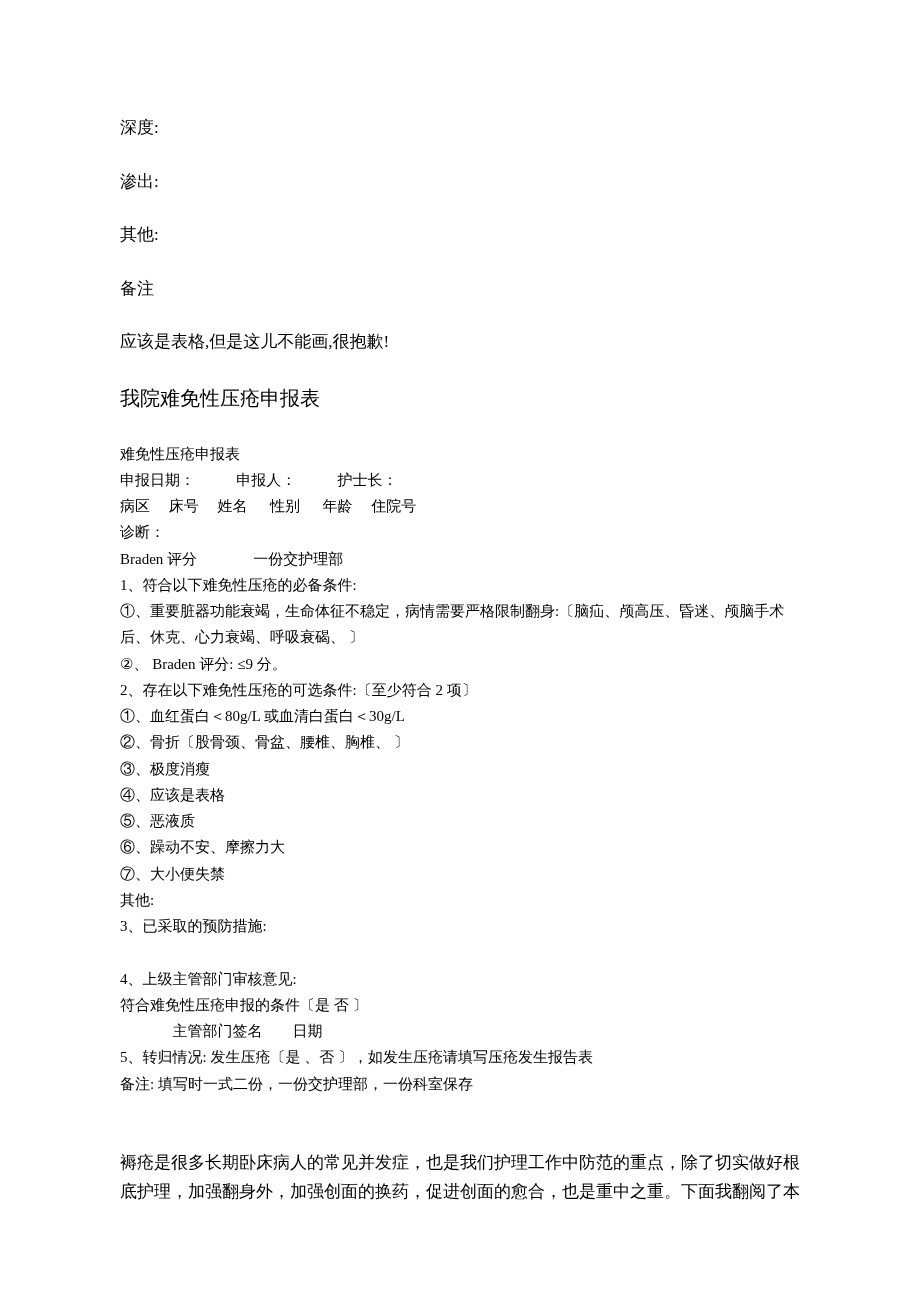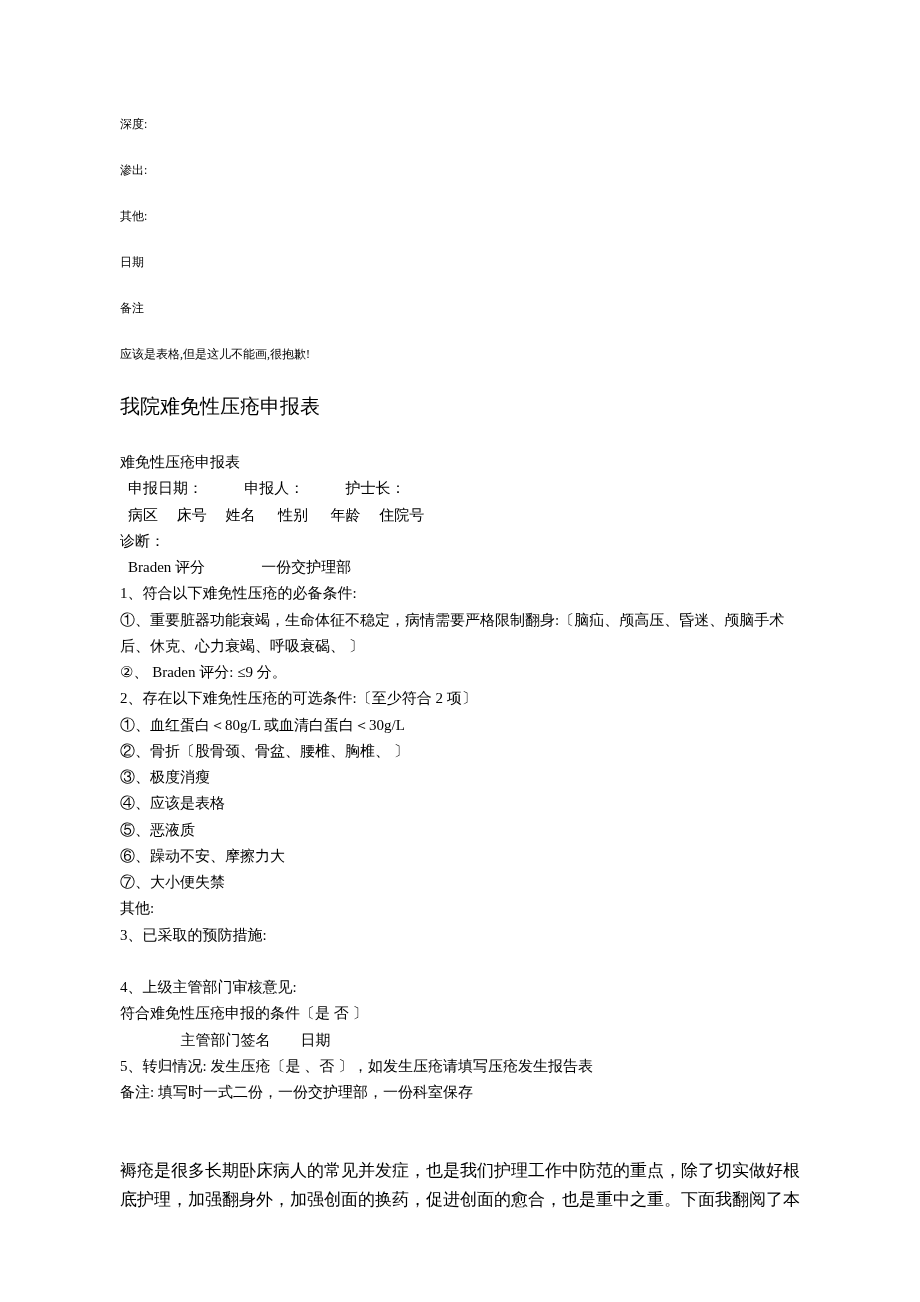--- a/index.html
+++ b/index.html
@@ -9,21 +9,21 @@
     font-family: "SimSun", "宋体", serif;
     width: 920px;
   }
   .page {
     padding: 115px 120px 60px 120px;
     color: #000;
     font-size: 15px;
     line-height: 1.5;
   }
   .block-large {
-    font-size: 12px;
+    font-size: 17px;
     margin-bottom: 28px;
     font-family: Liberation Serif, serif;
   }
   .block-large.apology {
     margin-bottom: 28px;
   }
   .section-title {
     font-size: 20px;
     margin-bottom: 28px;
   }
@@ -37,32 +37,30 @@
   .gap {
     margin-bottom: 52px;
   }
   .para {
     font-size: 17px;
     line-height: 1.7;
     text-align: justify;
   }
   .inline-group span {
     white-space: pre;
-    margin-left: 8px;
   }
 </style>
 </head>
 <body>
 
 <div class="page">
 
   <div class="block-large">深度:</div>
   <div class="block-large">渗出:</div>
   <div class="block-large">其他:</div>
-  <div class="block-large">日期</div>
   <div class="block-large">备注</div>
   <div class="block-large apology">应该是表格,但是这儿不能画,很抱歉!</div>
 
   <div class="section-title">我院难免性压疮申报表</div>
 
   <div class="content-block">
     <div class="small-line">难免性压疮申报表</div>
     <div class="small-line inline-group"><span>申报日期：           申报人：           护士长：</span></div>
     <div class="small-line inline-group"><span>病区     床号     姓名      性别      年龄     住院号</span></div>
     <div class="small-line">诊断：</div>

